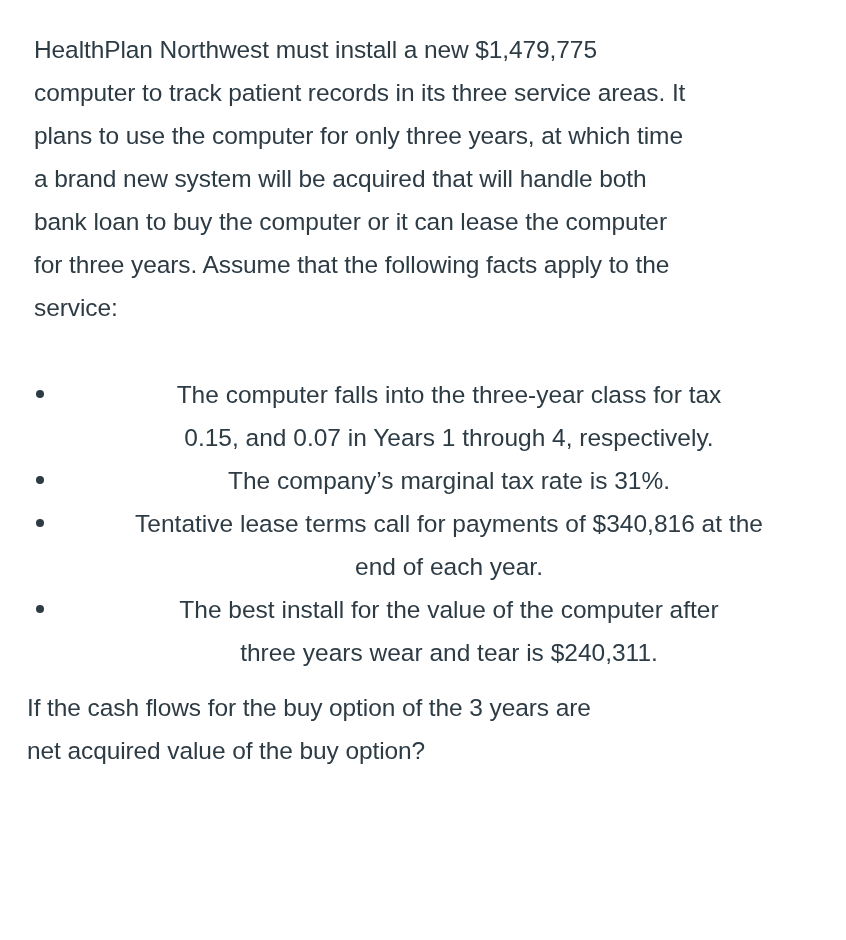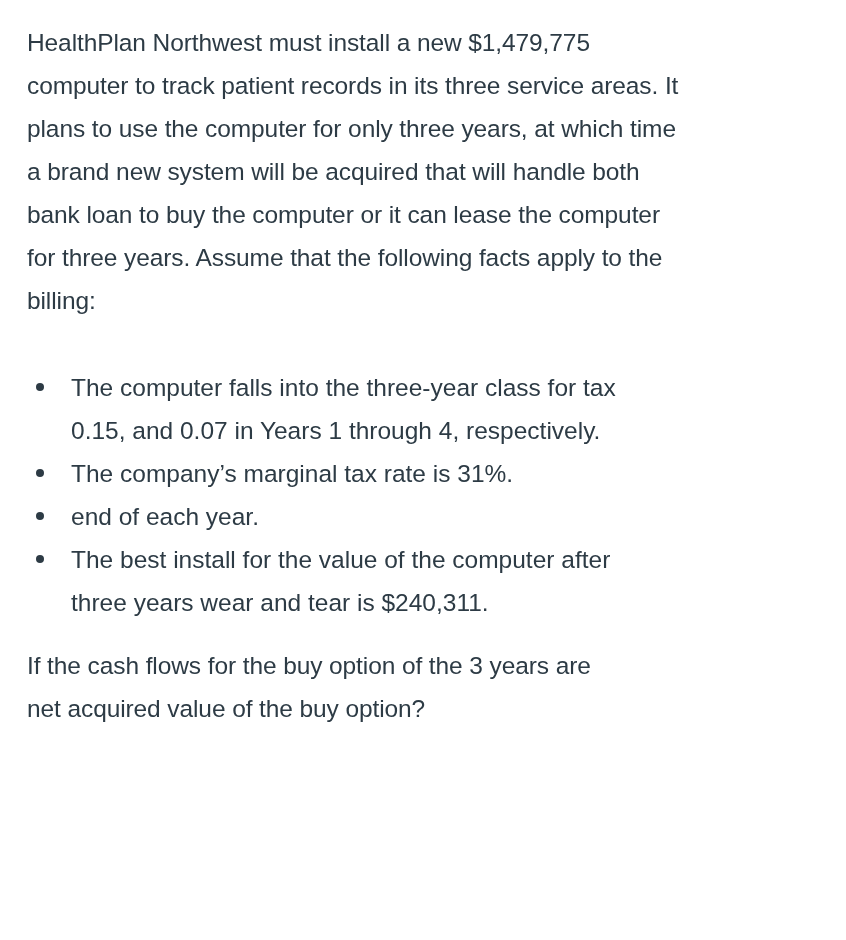--- a/index.html
+++ b/index.html
@@ -16,74 +16,76 @@
       font-size: 24.5px;
       line-height: 43px;
     }
     .doc {
       position: absolute;
       left: 27px;
       top: 21px;
       width: 800px;
     }
     .para {
-      margin: 0;
+      margin: 7px;
       letter-spacing: -0.1px;
     }
     .para .line { display: block; white-space: nowrap; }
     .bullets {
       list-style: none;
       margin: 44px 0 0 0;
       padding: 0;
+      text-align: center;
     }
     .bullets li {
       position: relative;
       padding-left: 44px;
     }
     .bullets li .bullet {
       position: absolute;
       left: 9px;
       top: 17px;
       width: 8px;
       height: 8px;
       border-radius: 50%;
       background: #2d3b45;
     }
     .bullets li .line { display: block; white-space: nowrap; }
     .question {
-      margin: 20px 0 0 0;
+      margin: 12px 0 0 0;
     }
   </style>
 </head>
 <body>
 
 <div class="doc">
 
   <p class="para">
     <span class="line">HealthPlan Northwest must install a new $1,479,775</span>
     <span class="line">computer to track patient records in its three service areas.  It</span>
     <span class="line">plans to use the computer for only three years, at which time</span>
     <span class="line">a brand new system will be acquired that will handle both</span>
     <span class="line">bank loan to buy the computer or it can lease the computer</span>
     <span class="line">for three years.  Assume that the following facts apply to the</span>
-    <span class="line">billing:</span>
+    <span class="line">service:</span>
   </p>
 
   <ul class="bullets">
     <li>
       <span class="bullet"></span>
       <span class="line">The computer falls into the three-year class for tax</span>
       <span class="line">0.15, and 0.07 in Years 1 through 4, respectively.</span>
     </li>
     <li>
       <span class="bullet"></span>
       <span class="line">The company’s marginal tax rate is 31%.</span>
     </li>
     <li>
       <span class="bullet"></span>
+      <span class="line">Tentative lease terms call for payments of $340,816 at the</span>
       <span class="line">end of each year.</span>
     </li>
     <li>
       <span class="bullet"></span>
       <span class="line">The best install for the value of the computer after</span>
       <span class="line">three years wear and tear is $240,311.</span>
     </li>
   </ul>
 
   <p class="para question">

